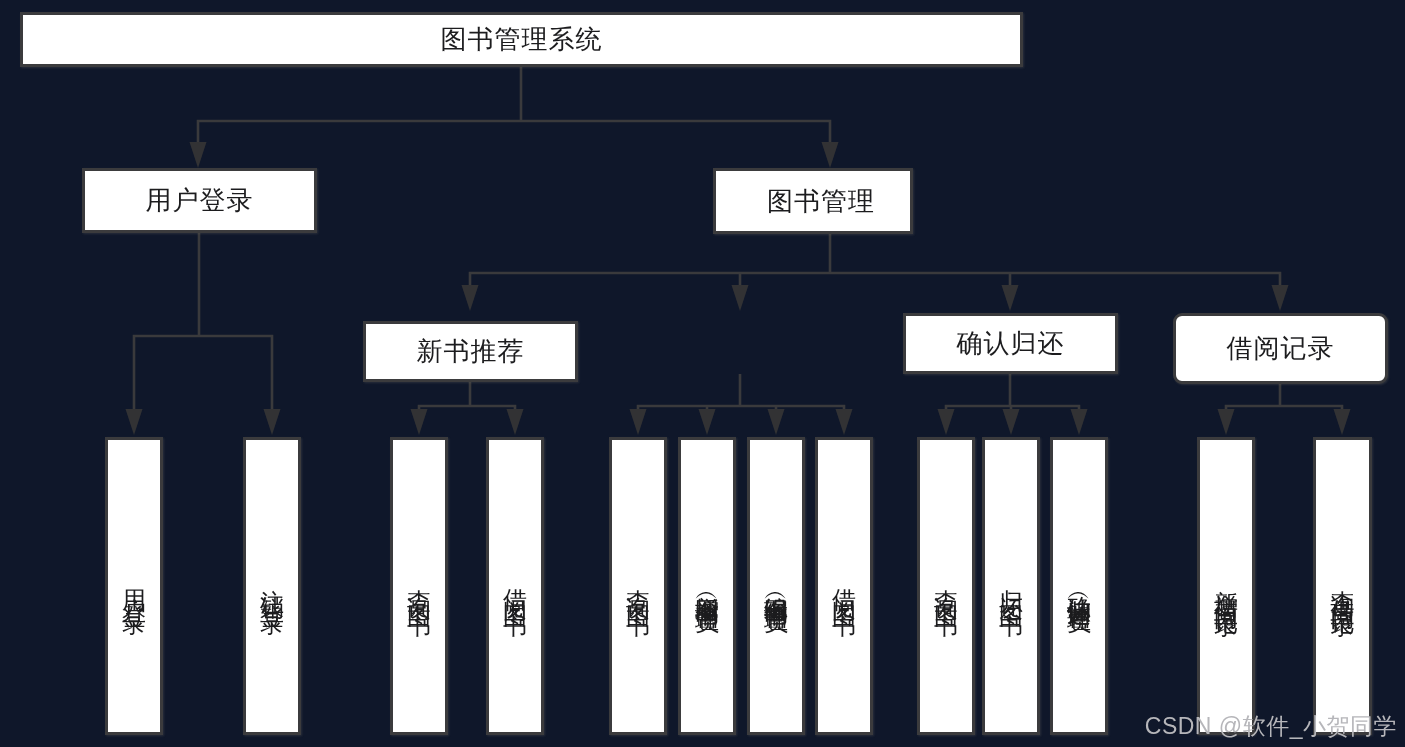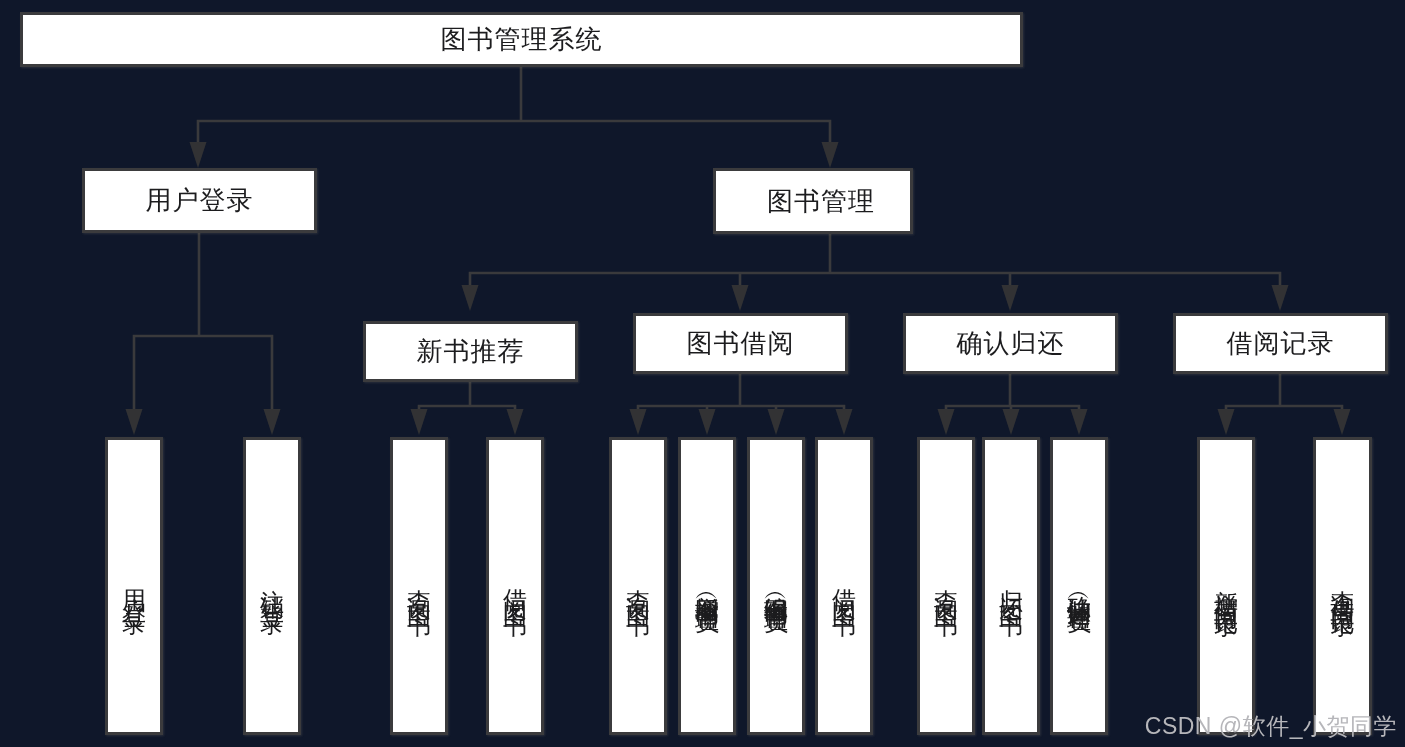--- a/index.html
+++ b/index.html
@@ -51,21 +51,21 @@
   }
   .vlabel.sp-m { letter-spacing: 5px; }
   .vlabel.sp-l { letter-spacing: 2px; }
   
   .b-root { left: 20px;  top: 12px;  width: 1003px; height: 55px; }
   .b-l2a  { left: 82px;  top: 168px; width: 235px;  height: 65px; }
   .b-l2b  { left: 713px; top: 168px; width: 200px;  height: 66px; padding-left: 16px; }
   .b-l3a  { left: 363px; top: 313px; width: 215px;  height: 61px; margin-top: 8px; }
   .b-l3b  { left: 633px; top: 313px; width: 215px;  height: 61px; }
   .b-l3c  { left: 903px; top: 313px; width: 215px;  height: 61px; }
-  .b-l3d  { left: 1173px;top: 313px; width: 215px;  height: 61px; }
+  .b-l3d  { left: 1173px;top: 313px; width: 215px;  height: 71px; border-radius: 9px; }
   .leaf   { top: 437px; width: 58px; height: 298px; }
   .b-a1 { left: 105px; }  .b-a2 { left: 243px; }
   .b-b1 { left: 390px; }  .b-b2 { left: 486px; }
   .b-c1 { left: 609px; }  .b-c2 { left: 678px; }
   .b-c3 { left: 747px; }  .b-c4 { left: 815px; }
   .b-d1 { left: 917px; }  .b-d2 { left: 982px; }  .b-d3 { left: 1050px; }
   .b-e1 { left: 1197px; } .b-e2 { left: 1313px; width: 59px; }
   .watermark {
     position: absolute;
     right: 8px;
@@ -151,23 +151,20 @@
   <div class="box b-l2a">
     <span class="hlabel">用户登录</span>
   </div>
   <div class="box b-l2b">
     <span class="hlabel">图书管理</span>
   </div>
 
   <div class="box b-l3a">
     <span class="hlabel">新书推荐</span>
   </div>
-  <div class="box b-l3b">
-    <span class="hlabel">图书借阅</span>
-  </div>
   <div class="box b-l3c">
     <span class="hlabel">确认归还</span>
   </div>
   <div class="box b-l3d">
     <span class="hlabel">借阅记录</span>
   </div>
 
   <div class="box leaf b-a1">
     <span class="vlabel">用户登录</span>
   </div>

